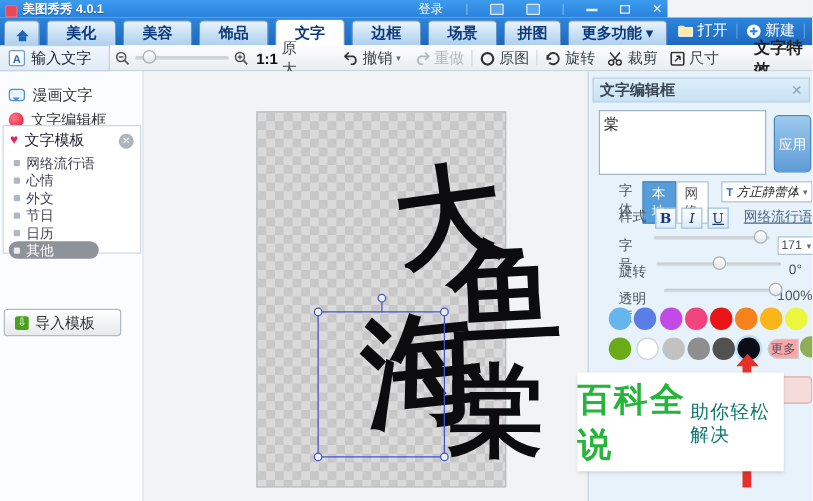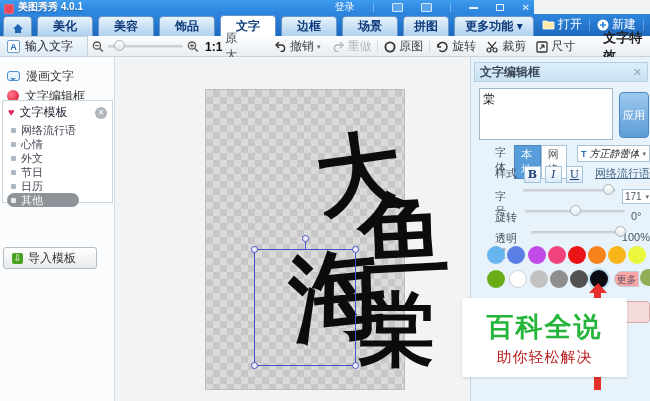--- a/index.html
+++ b/index.html
@@ -94,23 +94,23 @@
   .caret { font-size:7px; color:#667; }
   .swatch { position:absolute; width:18px; height:18px; border-radius:50%; cursor:pointer; }
   .swatch.white { border:1px solid #cdd4da; }
   .swatch.sel { box-shadow:0 0 0 2px #bfe0f2; }
   .morebtn { position:absolute; left:143px; top:214px; width:25px; height:16px; background:#fca5a5; border:1px solid #c2ccd4; border-radius:8px 0 0 8px; font-size:10px; color:#556; text-align:center; line-height:15px; cursor:pointer; }
   .moreswatch { position:absolute; left:169px; top:212px; width:17px; height:17px; border-radius:50%; cursor:pointer; }
 
   
   .redshaft { left:594px; top:292px; width:7px; height:98px; background:#e8302a; z-index:1; }
   .pinkbtn { left:612px; top:301px; width:38px; height:22px; background:#f6dbdb; border:1px solid #dba8a8; border-radius:4px; z-index:1; }
-  .adbox { left:462px; top:298px; width:165px; height:79px; background:#fff; box-shadow:0 1px 3px #00000022; z-index:2; display:flex; flex-direction:column; align-items:center; justify-content:center; cursor:pointer; }
+  .adbox { left:462px; top:298px; width:165px; height:79px; background:#fff; box-shadow:0 1px 3px #00000022; z-index:2; display:flex; align-items:center; justify-content:center; cursor:pointer; }
   .adtitle { font-size:27px; font-weight:bold; letter-spacing:2px; }
-  .adsub { font-size:15px; color:#b91c1c; margin-top:3px; letter-spacing:1px; }
+  .adsub { font-size:15px; color:#0f766e; margin-top:3px; letter-spacing:1px; }
   .redtri { left:589px; top:283px; width:0; height:0; border-left:9px solid transparent; border-right:9px solid transparent; border-bottom:10px solid #e8302a; z-index:3; }
 </style>
 </head>
 <body>
 
 <div class="screen">
 
   <div class="abs titlebar">
     <span class="applogo"></span>
     <span class="apptitle">美图秀秀 4.0.1</span>

